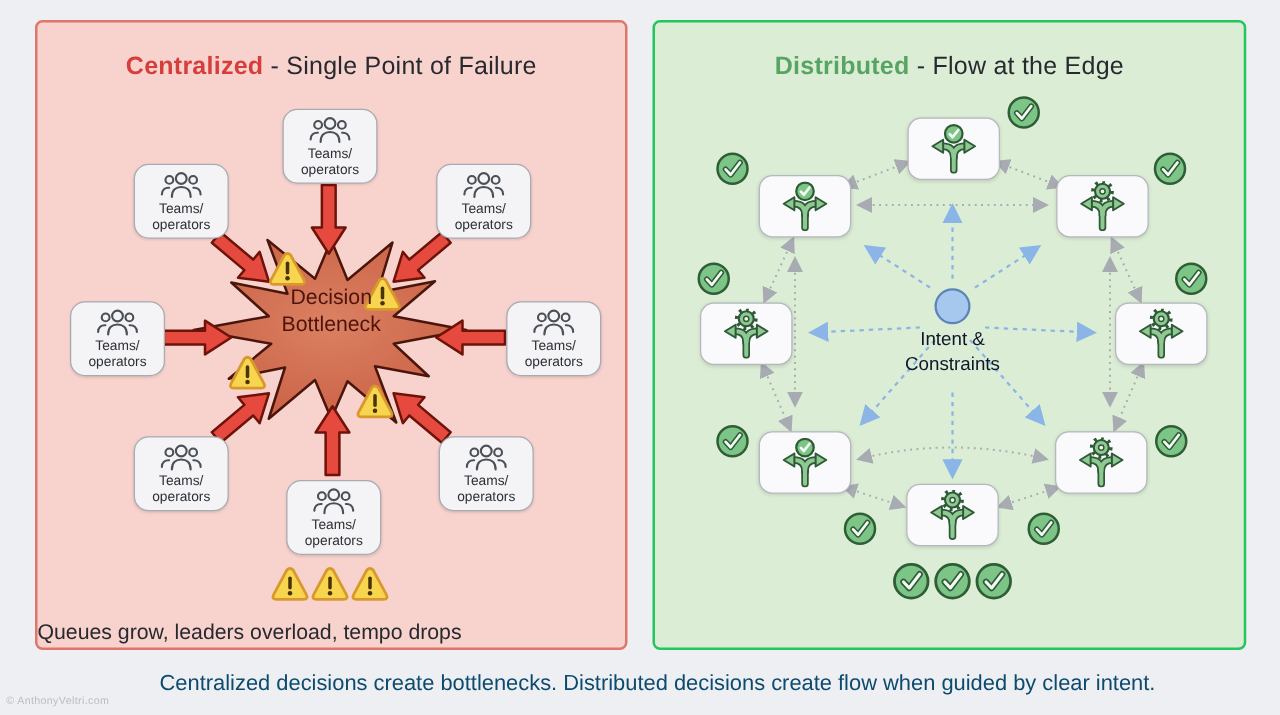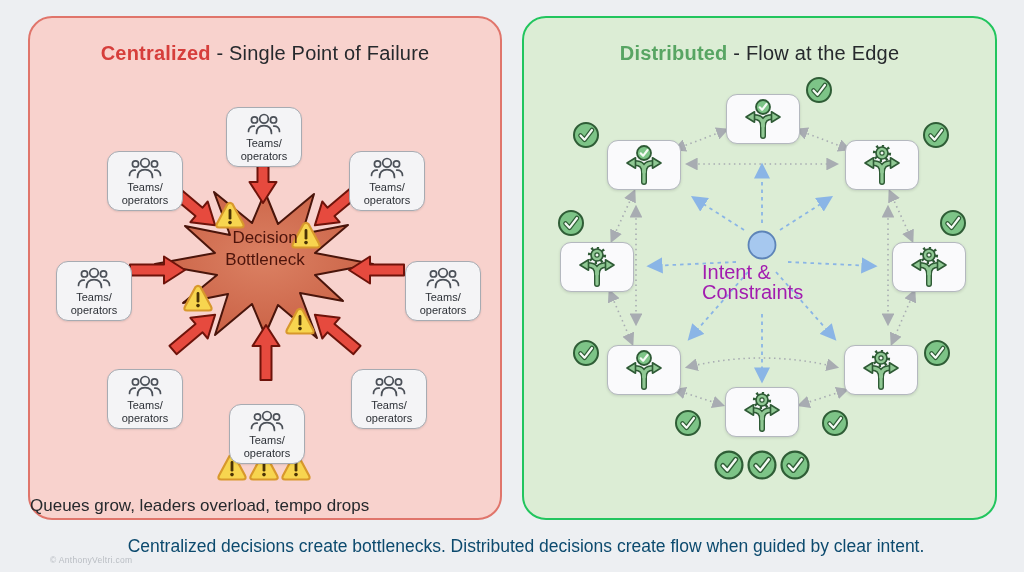--- a/index.html
+++ b/index.html
@@ -1,41 +1,41 @@
 <!DOCTYPE html>
 <html><head>
 <meta charset="utf-8">
 <style>
   html,body{margin:0;padding:0;background:#edeff2;}
   #stage{position:relative;width:1024px;height:572px;background:#edeff2;overflow:hidden;
          font-family:"Liberation Sans","DejaVu Sans",sans-serif;color:#26292d;}
-  .panel{position:absolute;top:16px;height:504px;border-radius:24px;box-sizing:border-box;}
+  .panel{position:absolute;top:16px;height:504px;border-radius:6px;box-sizing:border-box;}
   #left-panel{left:28px;width:474px;background:#f8d2cd;border:2px solid #e0756b;}
   #right-panel{left:522px;width:475px;background:#dcedd5;border:2px solid #22c55e;}
   .panel-title{position:absolute;top:24px;left:0;width:100%;text-align:center;
                font-size:20px;letter-spacing:.2px;color:#26292d;font-weight:500;white-space:nowrap;}
   .panel-title .hl{font-weight:700;}
   #left-panel .hl{color:#d63e3b;}
   #right-panel .hl{color:#58a563;}
   .art{position:absolute;left:0;top:0;}
   .team-box{position:absolute;width:74px;height:58px;background:#f4f4f6;border:1.5px solid #a7abb2;
             border-radius:12px;box-shadow:0 1px 2px rgba(0,0,0,.10);
-            display:flex;flex-direction:column;align-items:center;justify-content:center;gap:1px;margin-top:20px;}
+            display:flex;flex-direction:column;align-items:center;justify-content:center;gap:1px;}
   .team-label{font-size:11px;line-height:12.5px;text-align:center;color:#2c3036;white-space:pre-line;}
   .node-box{position:absolute;width:72px;height:48px;background:#fafafc;border:1.5px solid #b4b8bf;
             border-radius:11px;box-shadow:0 1px 3px rgba(0,0,0,.12);
             display:flex;align-items:center;justify-content:center;}
   #bottleneck-label{position:absolute;left:165px;top:209px;width:140px;text-align:center;
             font-size:17px;line-height:22px;font-weight:500;color:#4e140b;white-space:pre-line;}
   .summary{position:absolute;top:478px;left:0;width:100%;font-size:17px;color:#26292d;}
-  #center-label{position:absolute;left:178px;top:244px;width:120px;text-align:left;
-            font-size:20px;line-height:20px;color:#a21caf;white-space:pre-line;}
+  #center-label{position:absolute;left:178px;top:244px;width:120px;text-align:center;
+            font-size:15px;line-height:20px;color:#0f172a;white-space:pre-line;}
   #caption{position:absolute;left:0;top:536px;width:1024px;text-align:center;
             font-size:17.5px;color:#0c4a6e;padding-left:14px;}
-  #watermark{position:absolute;left:5px;top:555px;font-size:8.5px;color:#b9bdc3;letter-spacing:.3px;margin-left:45px;}
+  #watermark{position:absolute;left:5px;top:555px;font-size:8.5px;color:#b9bdc3;letter-spacing:.3px;}
 </style>
 </head>
 <body>
 
 <svg width="0" height="0" style="position:absolute" aria-hidden="true">
   <defs>
     <radialGradient id="burst-grad" cx="50%" cy="45%" r="60%">
       <stop offset="0%" stop-color="#db8163"></stop>
       <stop offset="100%" stop-color="#c95f43"></stop>
     </radialGradient>

